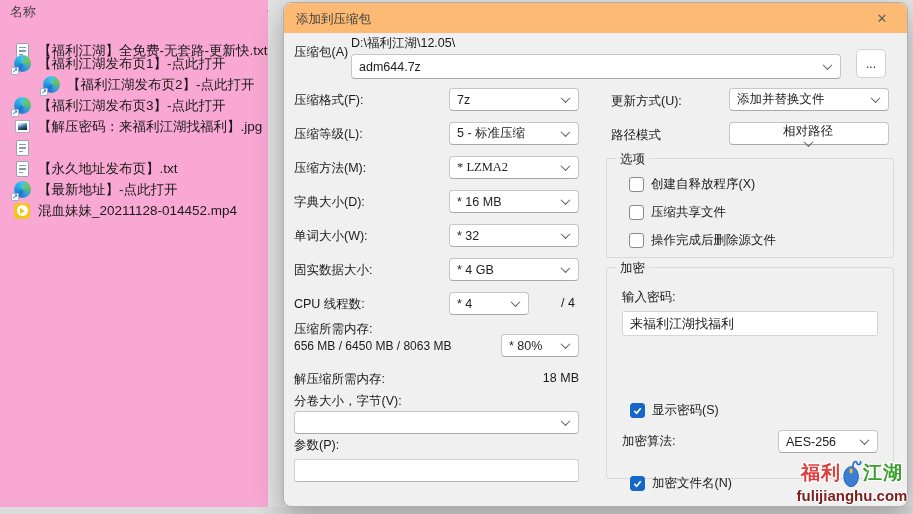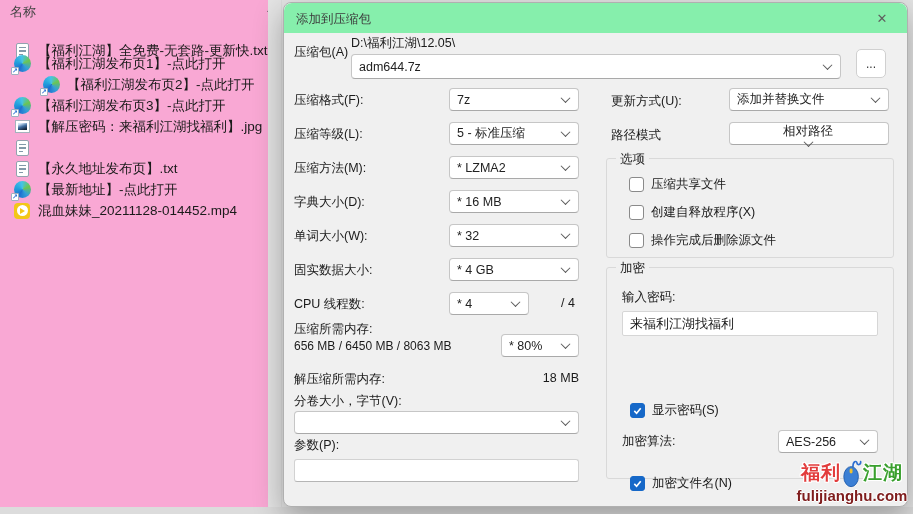--- a/index.html
+++ b/index.html
@@ -35,21 +35,21 @@
               display:flex; align-items:center; justify-content:center; }
   .ic-media .ring { width:11px; height:11px; border-radius:50%; background:#fff;
                     display:flex; align-items:center; justify-content:center; }
   .ic-media .tri { width:0; height:0; border-left:5px solid #f3c718;
                    border-top:3.5px solid transparent; border-bottom:3.5px solid transparent; margin-left:1.5px; }
 
   
   .dialog { position:absolute; left:283px; top:2px; width:625px; height:505px;
             background:#f0f0f0; border:1px solid #b0b0b0; border-radius:8px;
             box-shadow:0 10px 30px rgba(0,0,0,.30); overflow:hidden; }
-  .titlebar { position:absolute; left:0; top:0; width:100%; height:30px; background:#86efac;
+  .titlebar { position:absolute; left:0; top:0; width:100%; height:30px; background:#fdba74;
               border-radius:8px 8px 0 0; }
   .dlg-title { position:absolute; left:12px; top:8px; font-size:12.5px; color:#3c3c3c; }
   .dlg-close { position:absolute; right:12px; top:5px; width:26px; height:21px; display:flex;
                align-items:center; justify-content:center; font-size:13px; color:#5f5f5f; cursor:default; }
 
   .lbl { position:absolute; font-size:12.5px; color:#1a1a1a; white-space:nowrap; }
   .txt { position:absolute; font-size:12.5px; color:#1a1a1a; white-space:nowrap; }
 
   .combo { position:absolute; background:#fff; border:1px solid #c6c6c6; border-bottom-color:#a9a9a9;
            border-radius:4px; display:flex; align-items:center; justify-content:space-between;
@@ -215,21 +215,21 @@
       </div>
         <div>
         <span class="lbl" style="left: 10px; top: 123px;">压缩等级(L):</span>
         <div class="combo" style="width: 130px; left: 165px; top: 119px;">
           <span>5 - 标准压缩</span>
           <span class="chev"></span>
         </div>
       </div>
         <div>
         <span class="lbl" style="left: 10px; top: 157px;">压缩方法(M):</span>
-        <div class="combo" style="width: 130px; left: 165px; top: 153px;">
+        <div class="combo" style="width: 130px; left: 165px; top: 153px; font-family: Liberation Serif, serif;">
           <span>* LZMA2</span>
           <span class="chev"></span>
         </div>
       </div>
         <div>
         <span class="lbl" style="left: 10px; top: 191px;">字典大小(D):</span>
         <div class="combo" style="width: 130px; left: 165px; top: 187px;">
           <span>* 16 MB</span>
           <span class="chev"></span>
         </div>
@@ -288,27 +288,27 @@
       <span class="chev"></span>
     </div>
 
     <div class="groupbox" style="left:322px;top:155px;width:288px;height:100px;">
       <span class="gb-title">选项</span>
       <div id="option-rows" style="padding-top:6px;">
           <div class="cb-row">
         <span class="cb">
           
         </span>
-        <span class="cb-label">压缩共享文件</span>
+        <span class="cb-label">创建自释放程序(X)</span>
       </div>
           <div class="cb-row">
         <span class="cb">
           
         </span>
-        <span class="cb-label">创建自释放程序(X)</span>
+        <span class="cb-label">压缩共享文件</span>
       </div>
           <div class="cb-row">
         <span class="cb">
           
         </span>
         <span class="cb-label">操作完成后删除源文件</span>
       </div>
         </div>
     </div>
 

